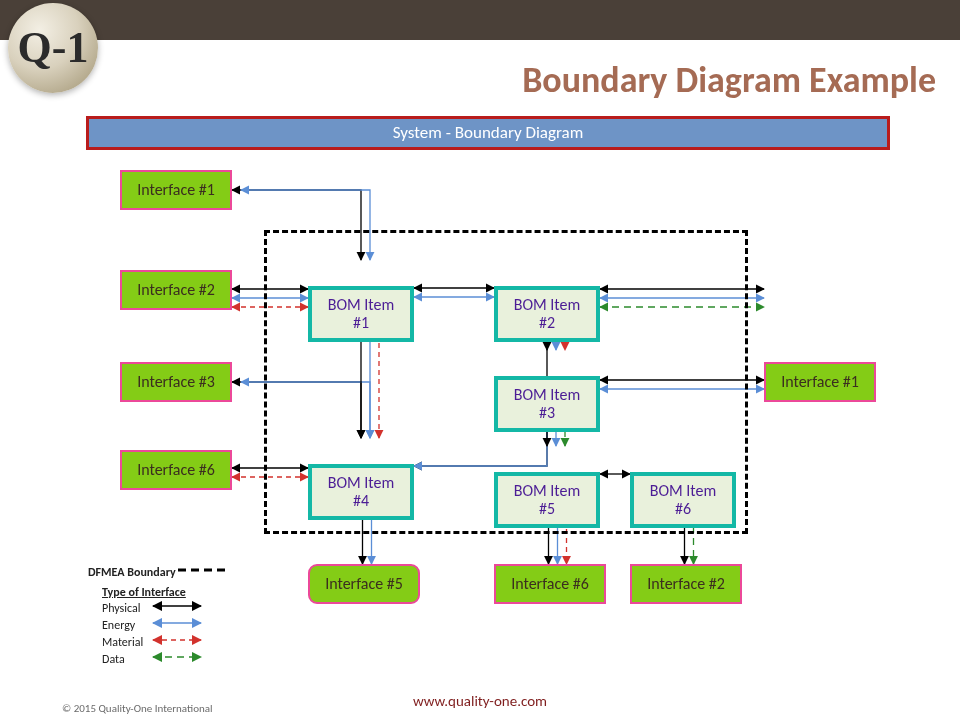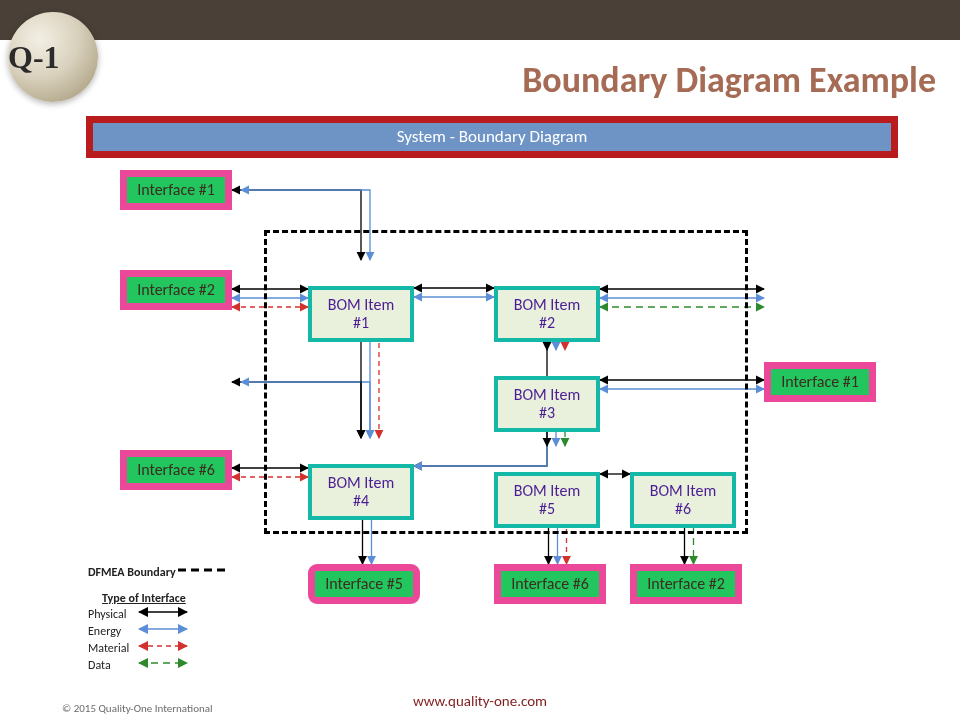--- a/index.html
+++ b/index.html
@@ -1,38 +1,38 @@
 <!DOCTYPE html>
 <html><head>
 <meta charset="utf-8">
 <style>
   html, body { margin:0; padding:0; }
   body { width:960px; height:720px; font-family:"Calibri","Segoe UI",Arial,sans-serif; background:#fff; position:relative; }
   .topbar { position:absolute; top:0; left:0; right:0; height:40px; background:#4a4038; }
-  .logo { position:absolute; top:12px; left:8px; width:90px; height:90px; border-radius:50%;
+  .logo { position:absolute; top:3px; left:8px; width:90px; height:90px; border-radius:50%;
           background:radial-gradient(circle at 35% 30%, #f3efe4 0%, #d9d1bd 45%, #b3a88b 80%, #8e8368 100%);
           box-shadow: 0 2px 6px rgba(0,0,0,.3); color:#2b2b2b;
-          font-family:"Times New Roman",serif; font-size:32px; font-weight:bold; line-height:90px; }
+          font-family:"Times New Roman",serif; font-size:44px; font-weight:bold; line-height:90px; text-align:center; }
   .title { position:absolute; top:58px; left:0; right:24px; text-align:right;
            font-size:36px; font-weight:bold; color:#a56b54; }
   .banner { position:absolute; top:116px; left:86px; width:798px; height:28px; line-height:28px;
-            background:#6e94c6; border:7px solid #b91c1c; color:#fff; text-align:center; font-size:17px; }
+            background:#6e94c6; border:3px solid #b91c1c; color:#fff; text-align:center; font-size:17px; }
   #diagram { position:absolute; top:150px; left:60px; width:840px; height:500px; }
   .boundary { position:absolute; border:3px dashed #000; }
   .node { position:absolute; box-sizing:border-box; display:flex; align-items:center; justify-content:center;
           text-align:center; font-size:16px; line-height:1.15; padding:2px 4px; }
-  .iface { background:#22c55e; border:7px solid #ec4899; color:#3b2e1f; }
+  .iface { background:#84cc16; border:2px solid #ec4899; color:#3b2e1f; }
   .bom   { background:#e9f1dc; border:4px solid #14b8a6; color:#4c1d95;margin-top:26px; }
   .footurl { position:absolute; top:652px; width:100%; text-align:center; font-size:15px; color:#7f1d1d;margin-top:40px; }
   .copyright { position:absolute; top:702px; left:62px; font-size:11px; color:#6b6b6b; }
   
   .legend { position:absolute; top:564px; left:88px; font-size:12px; color:#222; width:170px; }
   .legend .hdr { font-weight:bold; }
-  .legend .sub { font-weight:bold; text-decoration:underline; margin-left:14px; margin-top:12px; }
-  .legend table { border-collapse:collapse; }
+  .legend .sub { font-weight:bold; text-decoration:underline; margin-left:14px; margin-top:6px; }
+  .legend table { margin-left:14px; border-collapse:collapse; }
   .legend td { padding:1px 6px 1px 0; vertical-align:middle; }
   .swatch { display:inline-block; width:52px; height:12px; }
 </style>
 </head>
 <body>
 
 <div class="topbar"></div>
 <div class="logo">Q-1</div>
 <div class="title">Boundary Diagram Example</div>
 <div class="banner">System - Boundary Diagram</div>
@@ -97,20 +97,21 @@
       <polyline points="497.5,352 497.5,414" fill="none" stroke="#5b8ed6" stroke-width="1.3" marker-end="url(#aenergye)" marker-start="url(#aenergye)"></polyline>
       <polyline points="506.5,352 506.5,414" fill="none" stroke="#d2322d" stroke-width="1.3" stroke-dasharray="5,4" marker-end="url(#amateriale)" marker-start="url(#amateriale)"></polyline>
       <polyline points="624.5,352 624.5,414" fill="none" stroke="#000000" stroke-width="1.3" marker-end="url(#aphysicale)" marker-start="url(#aphysicale)"></polyline>
       <polyline points="633.5,352 633.5,414" fill="none" stroke="#2c8a2c" stroke-width="1.3" stroke-dasharray="7,5" marker-end="url(#adatae)" marker-start="url(#adatae)"></polyline>
       <polyline points="302.5,344 302.5,414" fill="none" stroke="#000000" stroke-width="1.3" marker-end="url(#aphysicale)" marker-start="url(#aphysicale)"></polyline>
       <polyline points="311.5,344 311.5,414" fill="none" stroke="#5b8ed6" stroke-width="1.3" marker-end="url(#aenergye)" marker-start="url(#aenergye)"></polyline>
     </svg>
 <div class="boundary" style="left: 204px; top: 80px; width: 478px; height: 298px;"></div>
     <div class="node iface" style="left: 60px; top: 20px; width: 112px; height: 40px;">Interface #1</div>
     <div class="node iface" style="left: 60px; top: 120px; width: 112px; height: 40px;">Interface #2</div>
+    <div class="node iface" style="left: 60px; top: 212px; width: 112px; height: 40px;">Interface #3</div>
     <div class="node iface" style="left: 60px; top: 300px; width: 112px; height: 40px;">Interface #6</div>
     <div class="node iface" style="left: 248px; top: 414px; width: 112px; height: 40px; border-radius: 9px;">Interface #5</div>
     <div class="node iface" style="left: 434px; top: 414px; width: 112px; height: 40px;">Interface #6</div>
     <div class="node iface" style="left: 570px; top: 414px; width: 112px; height: 40px;">Interface #2</div>
     <div class="node iface" style="left: 704px; top: 212px; width: 112px; height: 40px;">Interface #1</div>
     <div class="node bom" style="left: 248px; top: 110px; width: 106px; height: 56px;">BOM Item<br>#1</div>
     <div class="node bom" style="left: 434px; top: 110px; width: 106px; height: 56px;">BOM Item<br>#2</div>
     <div class="node bom" style="left: 434px; top: 200px; width: 106px; height: 56px;">BOM Item<br>#3</div>
     <div class="node bom" style="left: 248px; top: 288px; width: 106px; height: 56px;">BOM Item<br>#4</div>
     <div class="node bom" style="left: 434px; top: 296px; width: 106px; height: 56px;">BOM Item<br>#5</div>

